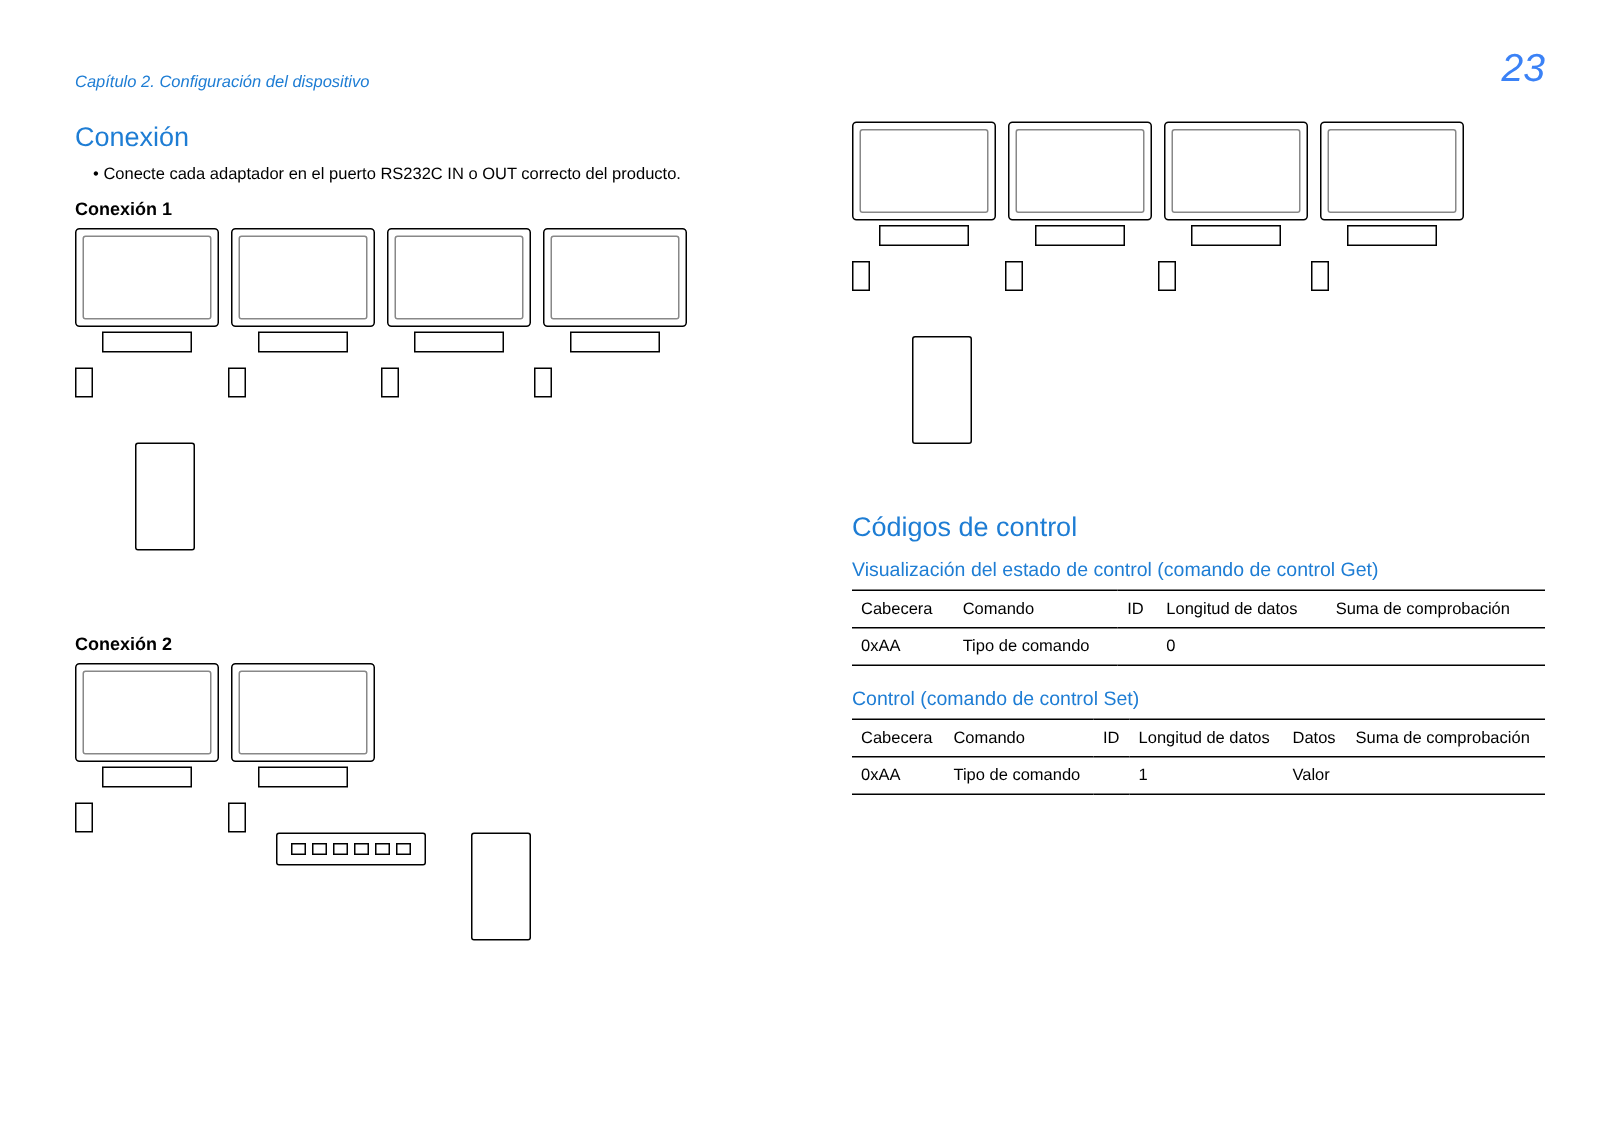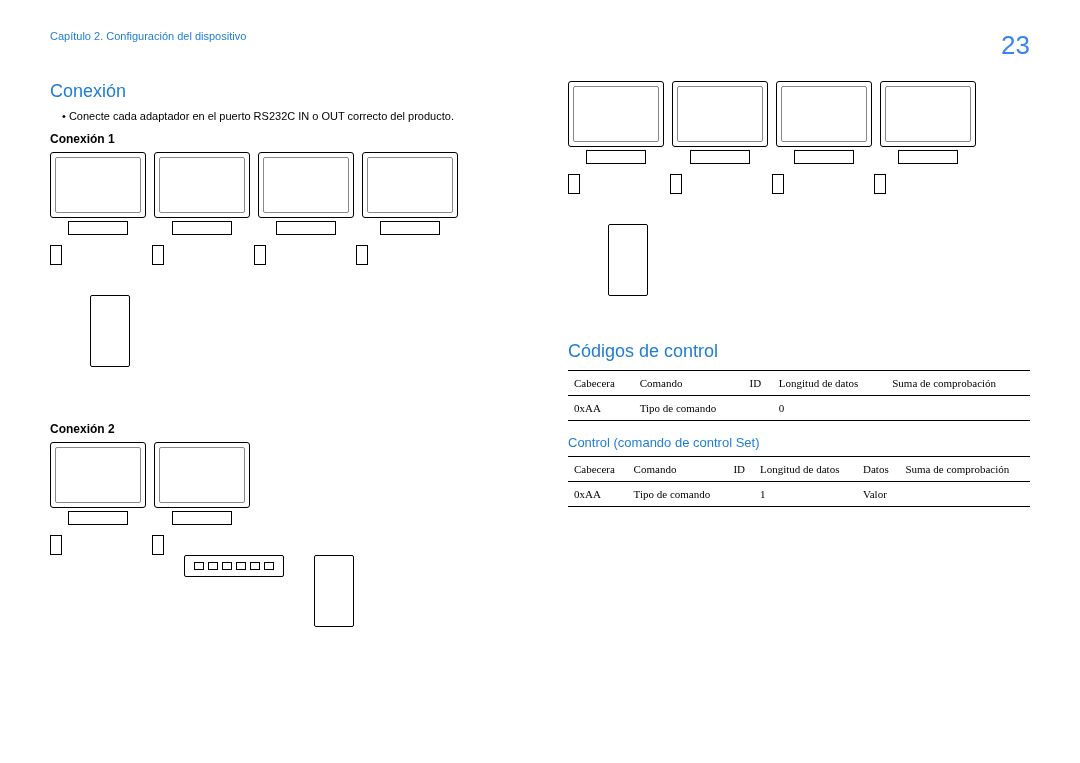--- a/index.html
+++ b/index.html
@@ -9,22 +9,23 @@
     height: 763px;
     background: #fff;
     color: #000;
     position: relative;
     padding: 30px 50px;
     font-size: 12px;
   }
   .page-header {
     display: flex;
     justify-content: space-between;
-    align-items: flex-start;
+    align-items: flex-end;
     margin-bottom: 20px;
+    font-style: italic;
   }
   .chapter-title { color: #1e7dd4; font-size: 11px; }
   .page-number { color: #3b82f6; font-size: 26px; font-weight: 300; }
   .two-col {
     display: flex;
     gap: 56px;
   }
   .col { flex: 1; }
   .section-title { color: #1e7dd4; font-size: 18px; font-weight: 500; margin-bottom: 8px; }
   .subtitle { color: #1e7dd4; font-size: 13px; font-weight: 500; margin: 10px 0 6px 0; }
@@ -47,21 +48,20 @@
     border-collapse: collapse;
     width: 100%;
     font-size: 11px;
     margin-bottom: 14px;
   }
   table.ctrl td {
     border-top: 1px solid #000;
     border-bottom: 1px solid #000;
     padding: 6px 6px;
     vertical-align: top;
-    font-family: Liberation Serif, serif;
   }
   table.ctrl tr:first-child td { border-top: 1.5px solid #000; }
   table.ctrl tr:last-child td { border-bottom: 1.5px solid #000; }
 </style>
 </head>
 <body>
 
 <div class="page-header">
   <div class="chapter-title">Capítulo 2. Configuración del dispositivo</div>
   <div class="page-number">23</div>
@@ -162,20 +162,21 @@
             <div class="plug"></div>
             <div class="plug"></div>
             <div class="plug"></div>
         </div>
         <div class="pc-tower"></div>
       </div>
     </div>
 
     <div class="section-title">Códigos de control</div>
 
+    <div class="subtitle">Visualización del estado de control (comando de control Get)</div>
     <table class="ctrl">
       <tbody>
           <tr>
         <td>Cabecera</td>
         <td>Comando</td>
         <td>ID</td>
         <td>Longitud de datos</td>
         <td>Suma de comprobación</td>
       </tr>
       <tr>

